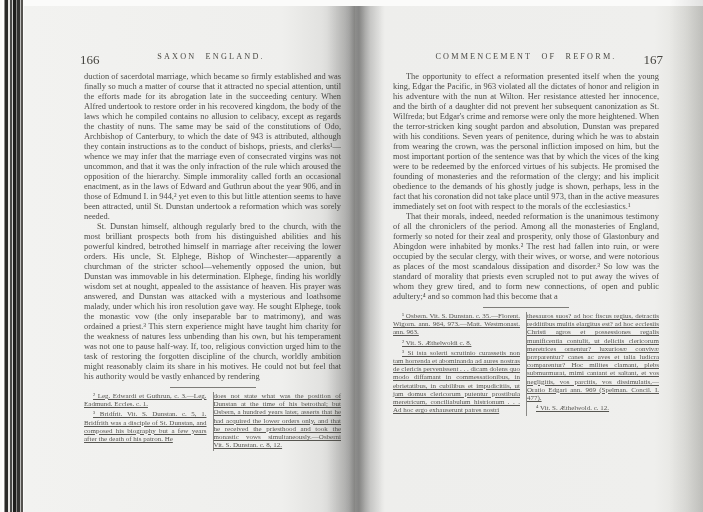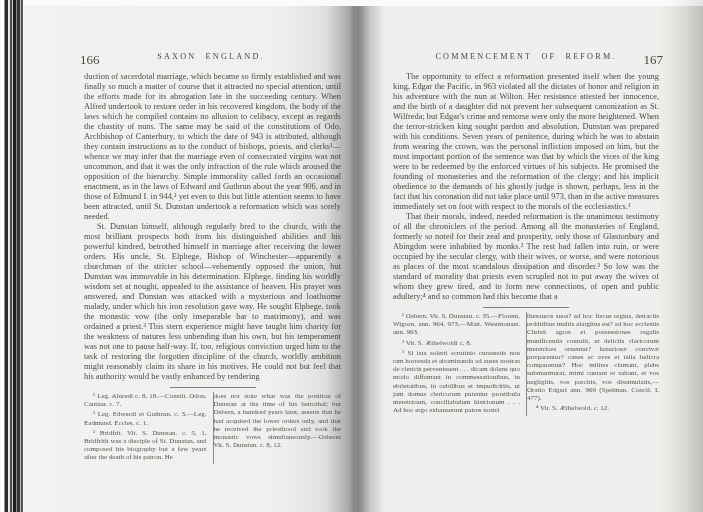--- a/index.html
+++ b/index.html
@@ -61,21 +61,21 @@
   .fn-rule{
     width:86px;margin:5px auto 4px auto;border:none;
     border-top:1px solid #7d7c78;height:0;
   }
   .footnotes{display:flex;}
   .fn-col{width:50%;box-sizing:border-box;}
   .fn-col.first{padding-right:6px;}
   .fn-col.second{border-left:1px solid #8a8986;}
   .fn-col p{
     margin:0 0 2px 0;font-size:7px;line-height:8.2px;text-align:justify;
-    text-indent:9px;color:#565550;
+    text-indent:9px;color:#565550;text-decoration:underline;
   }
   .fn-col p.cont{text-indent:0;}
 </style>
 </head>
 <body>
 
 <div class="scan">
 
   <div class="spine-strip"></div>
 
@@ -83,21 +83,20 @@
     <div class="page-header">
       <span class="ph-num">166</span>
       <span class="ph-title">SAXON ENGLAND.</span>
     </div>
     <div class="page-body">
       <p>duction of sacerdotal marriage, which became so firmly established and was finally so much a matter of course that it attracted no special attention, until the efforts made for its abrogation late in the succeeding century. When Alfred undertook to restore order in his recovered kingdom, the body of the laws which he compiled contains no allusion to celibacy, except as regards the chastity of nuns. The same may be said of the constitutions of Odo, Archbishop of Canterbury, to which the date of 943 is attributed, although they contain instructions as to the conduct of bishops, priests, and clerks¹—whence we may infer that the marriage even of consecrated virgins was not uncommon, and that it was the only infraction of the rule which aroused the opposition of the hierarchy. Simple immorality called forth an occasional enactment, as in the laws of Edward and Guthrun about the year 906, and in those of Edmund I. in 944,² yet even to this but little attention seems to have been attracted, until St. Dunstan undertook a reformation which was sorely needed.</p>
       <p class="indent">St. Dunstan himself, although regularly bred to the church, with the most brilliant prospects both from his distinguished abilities and his powerful kindred, betrothed himself in marriage after receiving the lower orders. His uncle, St. Elphege, Bishop of Winchester—apparently a churchman of the stricter school—vehemently opposed the union, but Dunstan was immovable in his determination. Elphege, finding his worldly wisdom set at nought, appealed to the assistance of heaven. His prayer was answered, and Dunstan was attacked with a mysterious and loathsome malady, under which his iron resolution gave way. He sought Elphege, took the monastic vow (the only inseparable bar to matrimony), and was ordained a priest.³ This stern experience might have taught him charity for the weakness of natures less unbending than his own, but his temperament was not one to pause half-way. If, too, religious conviction urged him to the task of restoring the forgotten discipline of the church, worldly ambition might reasonably claim its share in his motives. He could not but feel that his authority would be vastly enhanced by rendering</p>
       <hr class="fn-rule">
       <div class="footnotes">
         <div class="fn-col first">
-          <p>¹ Leg. Aluredi c. 8, 18.—Constit. Odon. Cantuar. c. 7.</p>
           <p>² Leg. Edwardi et Guthrun, c. 3.—Leg. Eadmund. Eccles. c. 1.</p>
           <p>³ Bridfrit. Vit. S. Dunstan. c. 5, 1. Bridfrith was a disciple of St. Dunstan, and composed his biography but a few years after the death of his patron. He</p>
         </div>
         <div class="fn-col second">
           <p class="cont">does not state what was the position of Dunstan at the time of his betrothal; but Osbern, a hundred years later, asserts that he had acquired the lower orders only, and that he received the priesthood and took the monastic vows simultaneously.—Osberni Vit. S. Dunstan. c. 8, 12.</p>
         </div>
       </div>
     </div>
   </div>
 

